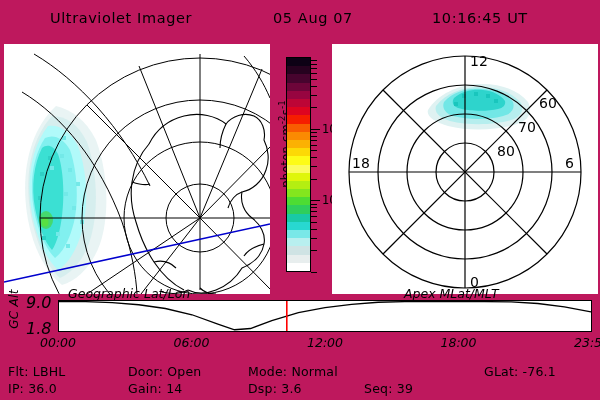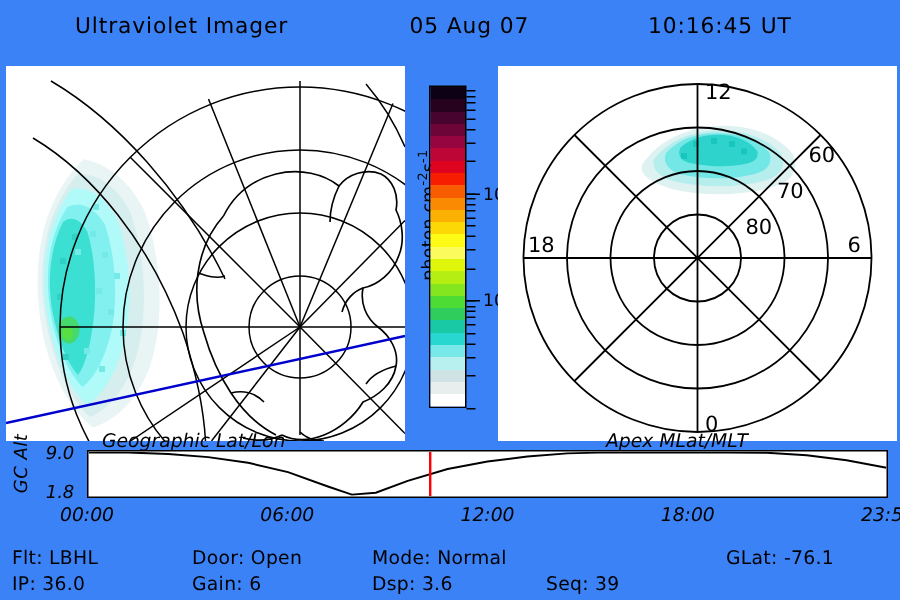--- a/index.html
+++ b/index.html
@@ -5,21 +5,21 @@
 <style>
   html, body {
     margin: 0;
     padding: 0;
     background: #ffffff;
   }
   #root {
     position: relative;
     width: 600px;
     height: 400px;
-    background: #3b82f6;
+    background: #be185d;
     font-family: "DejaVu Sans", sans-serif;
     color: #000000;
     overflow: hidden;
   }
 
   
   #header {
     position: absolute;
     left: 0; top: 6px;
     width: 600px;
@@ -118,23 +118,23 @@
     text-align: center;
     font-size: 12px;
     font-family: "DejaVu Sans", sans-serif;
     transform: rotate(-90deg);
     white-space: nowrap;
     letter-spacing: 0.3px;
   }
   .strip-ytick {
     position: absolute;
     left: 26px;
-    font-size: 12px;
-    font-family: "DejaVu Sans", sans-serif;
-    text-align: center;
+    font-size: 16px;
+    font-family: "DejaVu Sans", sans-serif;
+    text-align: left;
     width: 28px;
     transform: translateY(-50%);
   }
   #strip-plot {
     position: absolute;
     left: 58px; top: 14px;
     width: 534px; height: 32px;
     border: 1px solid #000;
     box-sizing: border-box;
     overflow: hidden;
@@ -409,18 +409,18 @@
       </div>
   </div>
 
   <div id="footer">
     <div class="foot-cell foot-row0 fc0">Flt: LBHL</div>
     <div class="foot-cell foot-row0 fc1">Door: Open</div>
     <div class="foot-cell foot-row0 fc2">Mode: Normal</div>
     <div class="foot-cell foot-row0 fc4">GLat: -76.1</div>
 
     <div class="foot-cell foot-row1 fc0">IP: 36.0</div>
-    <div class="foot-cell foot-row1 fc1">Gain: 6</div>
+    <div class="foot-cell foot-row1 fc1">Gain: 14</div>
     <div class="foot-cell foot-row1 fc2">Dsp:    3.6</div>
     <div class="foot-cell foot-row1 fc3">Seq: 39</div>
   </div>
 
 </div>
 
 </body></html>

